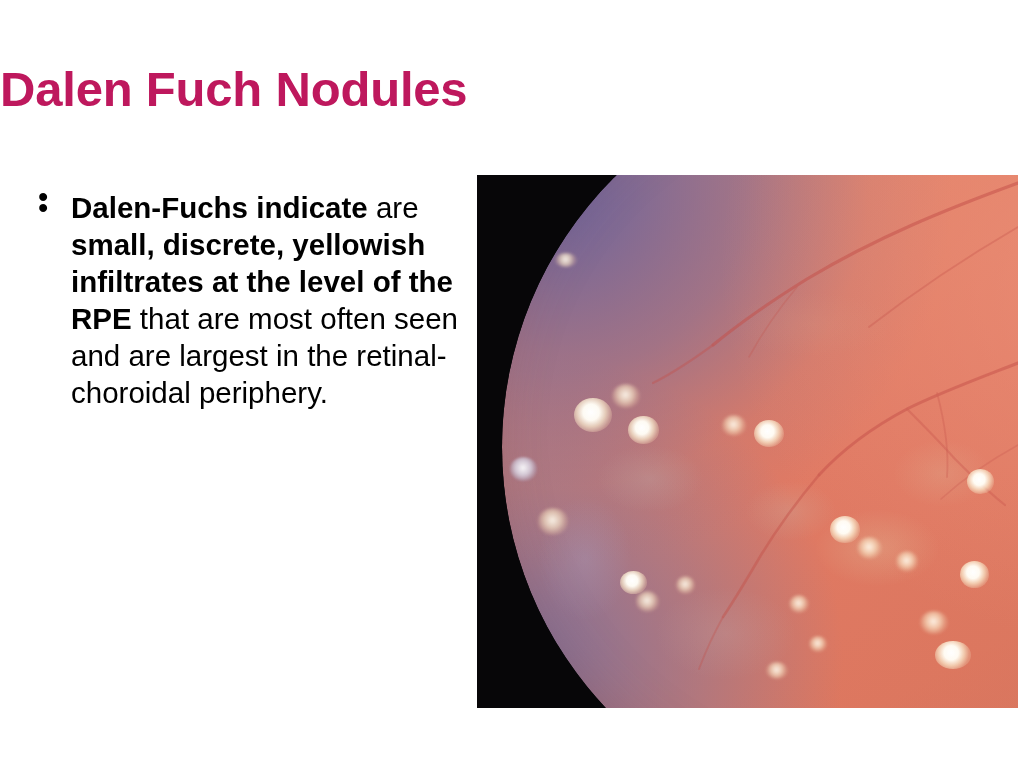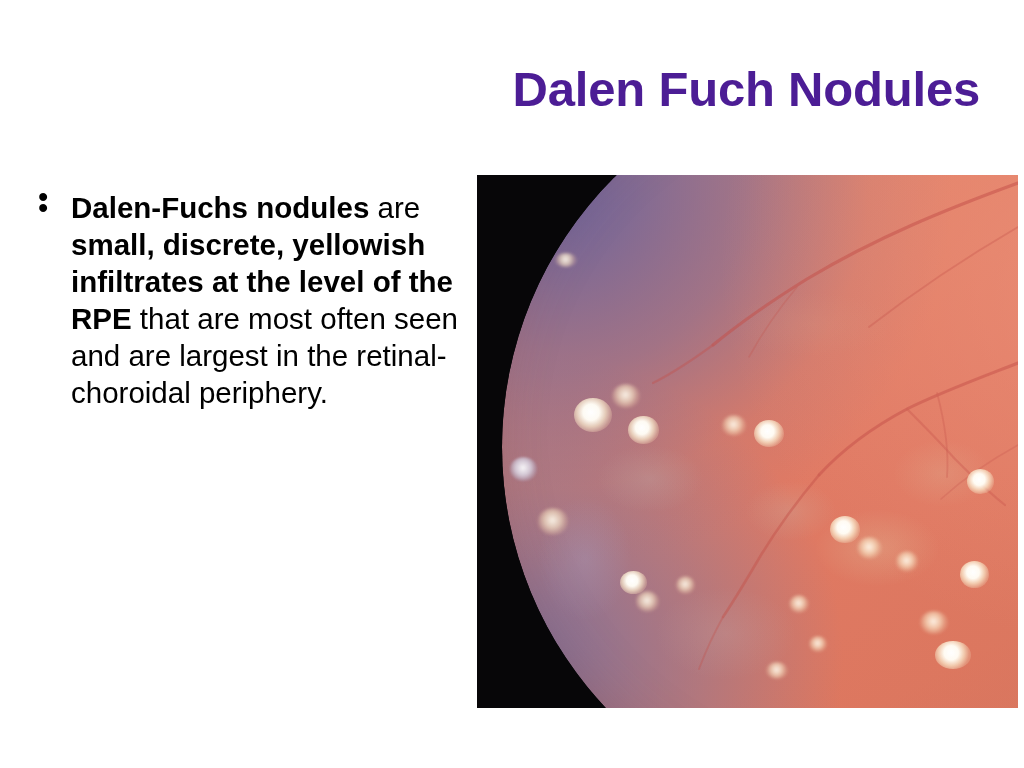--- a/index.html
+++ b/index.html
@@ -15,26 +15,26 @@
     font-family: "Liberation Sans", sans-serif;
     color: #000000;
   }
 
   
   .slide-title {
     position: absolute;
     left: 0;
     top: 58px;
     width: 980px;
-    text-align: right;
+    text-align: left;
     font-size: 49px;
     font-weight: bold;
     line-height: 62px;
     letter-spacing: -0.2px;
-    color: #4c1d95;
+    color: #be185d;
     white-space: nowrap;
   }
 
   
   .body-column {
     position: absolute;
     left: 26px;
     top: 178px;
     width: 446px;
   }
@@ -168,21 +168,21 @@
 <div class="slide-title">Dalen Fuch Nodules</div>
 
 <div class="body-column">
 
   <div class="bullet-item">
     <span class="bullet-dot">•</span>
   </div>
 
   <div class="bullet-item second">
     <span class="bullet-dot">•</span>
-    <span><span class="bold-run">Dalen-Fuchs nodules</span><span> are </span><span class="bold-run">small, discrete, yellowish infiltrates at the level of the RPE</span><span> that are most often seen and are largest in the retinal-choroidal periphery.</span></span>
+    <span><span class="bold-run">Dalen-Fuchs indicate</span><span> are </span><span class="bold-run">small, discrete, yellowish infiltrates at the level of the RPE</span><span> that are most often seen and are largest in the retinal-choroidal periphery.</span></span>
   </div>
 
 </div>
 
 <div class="fundus-figure">
   <div class="fundus-canvas">
 
     <div class="retina-globe"></div>
     <div class="mottle"></div>
 

